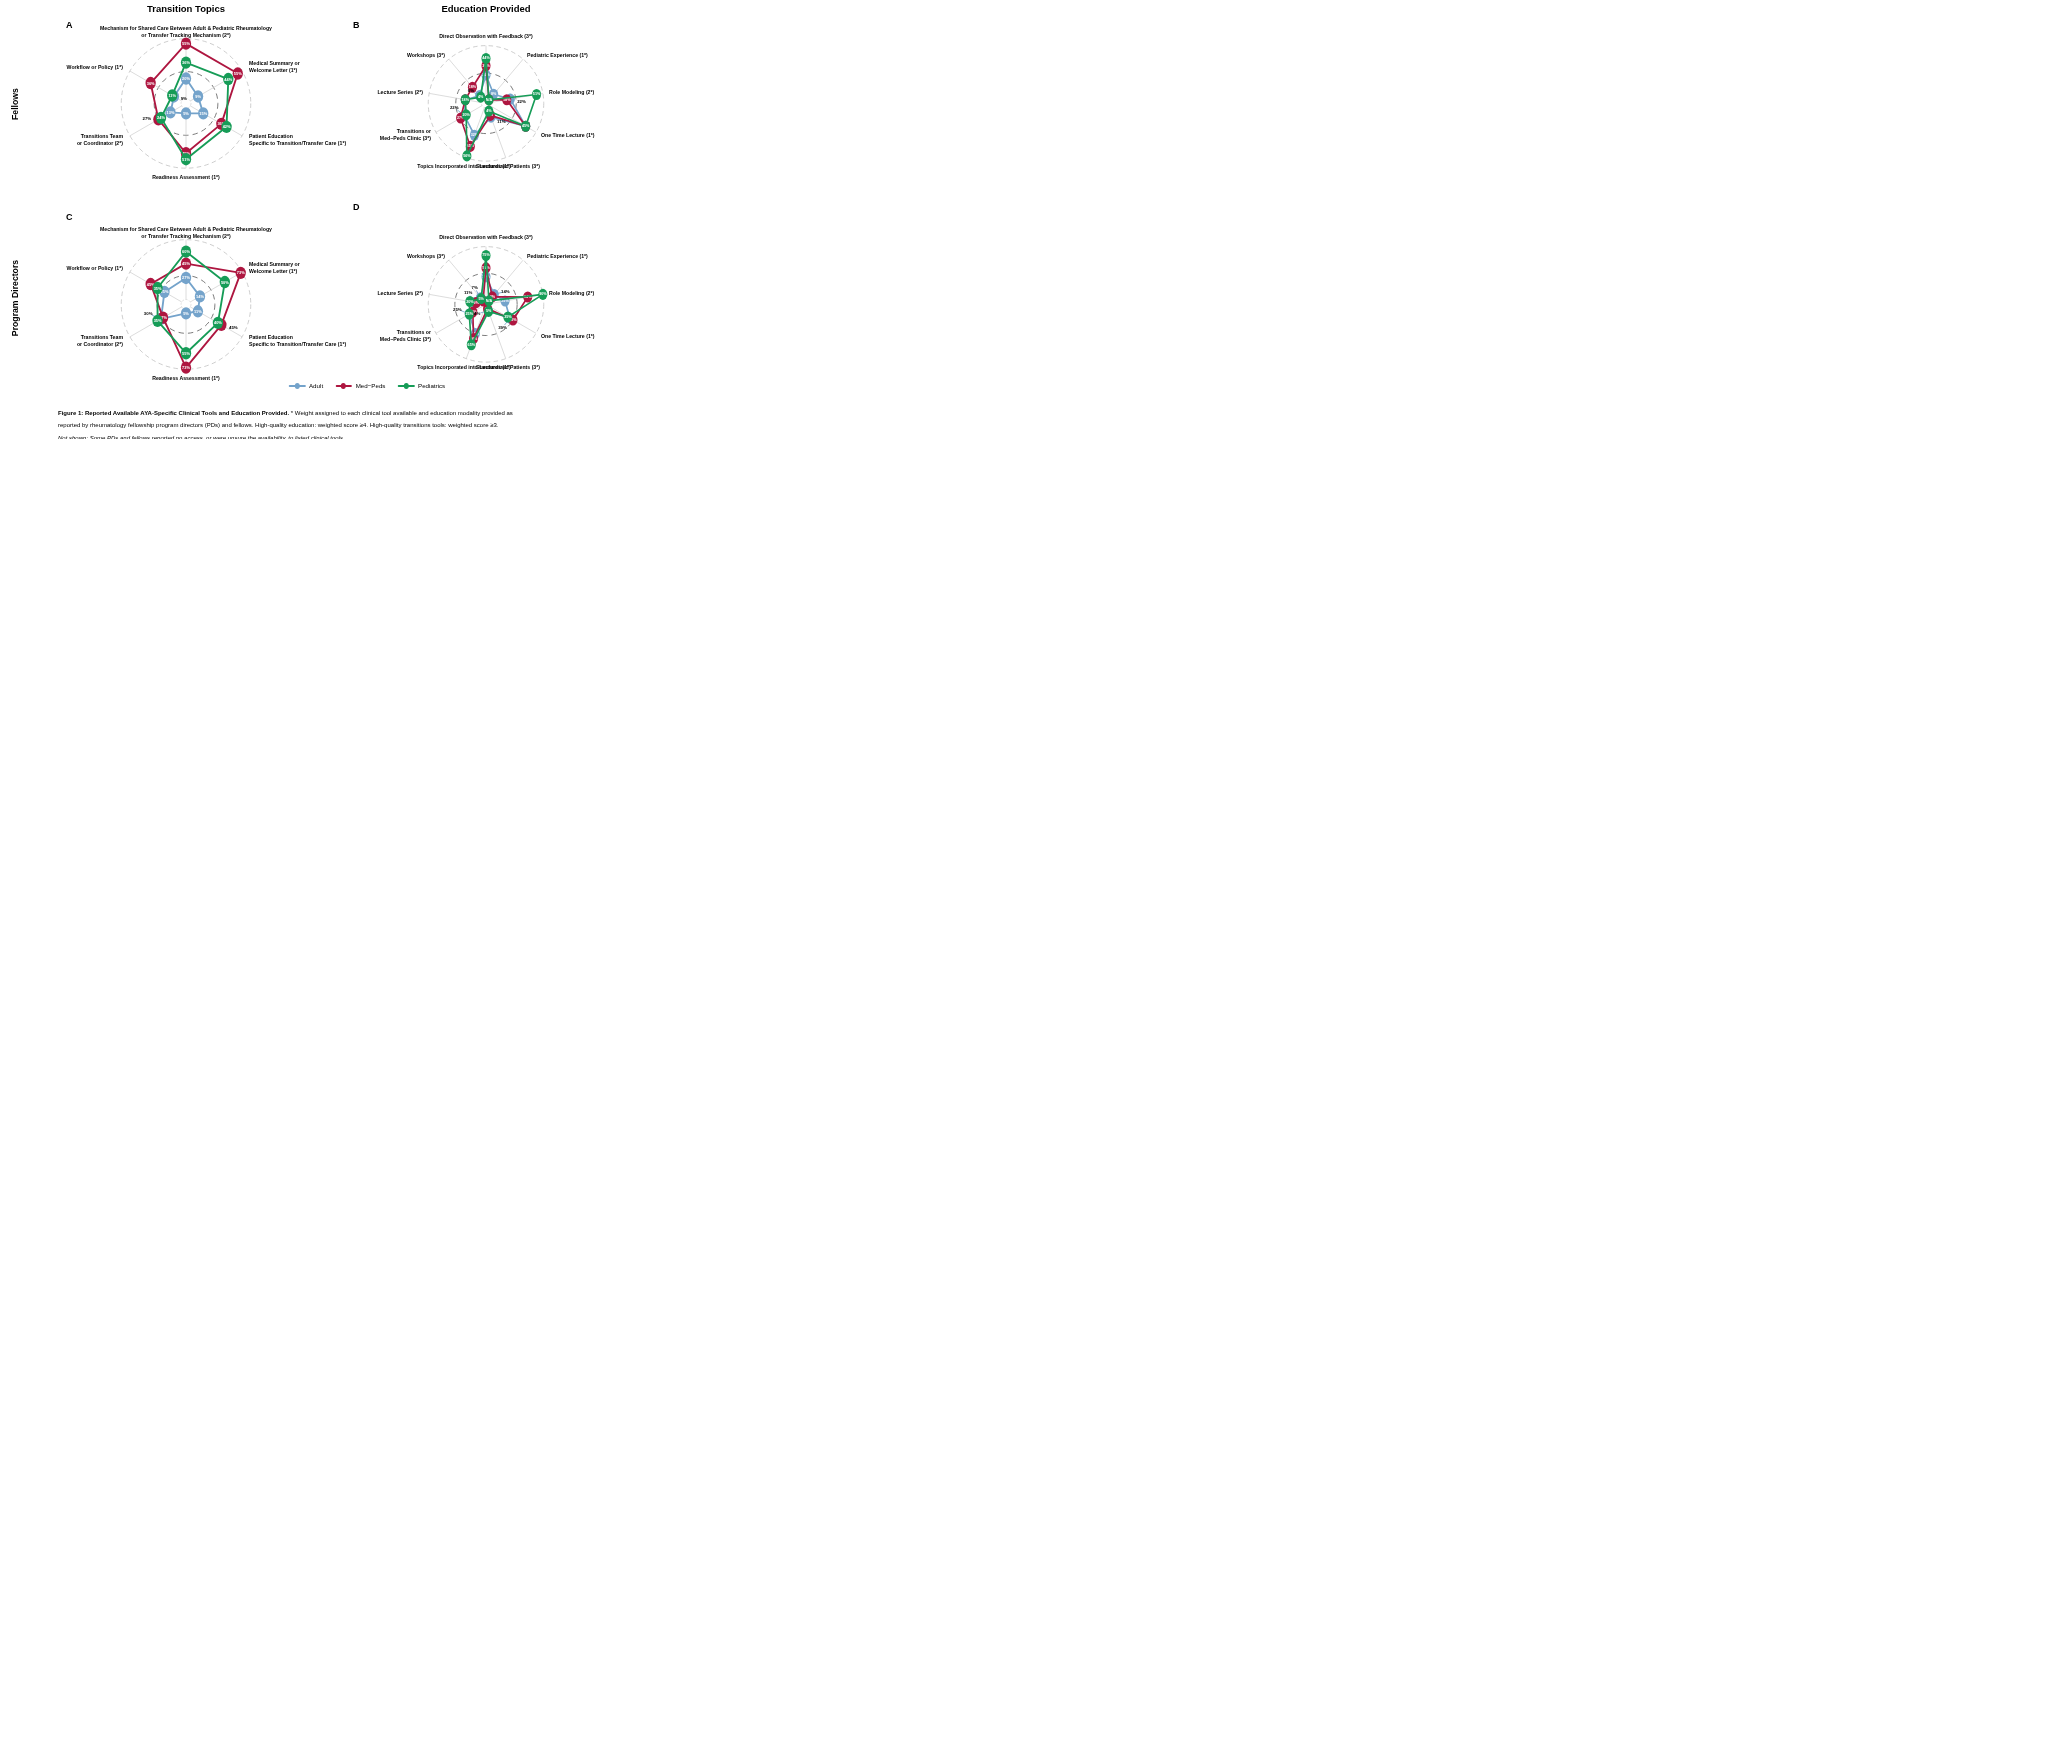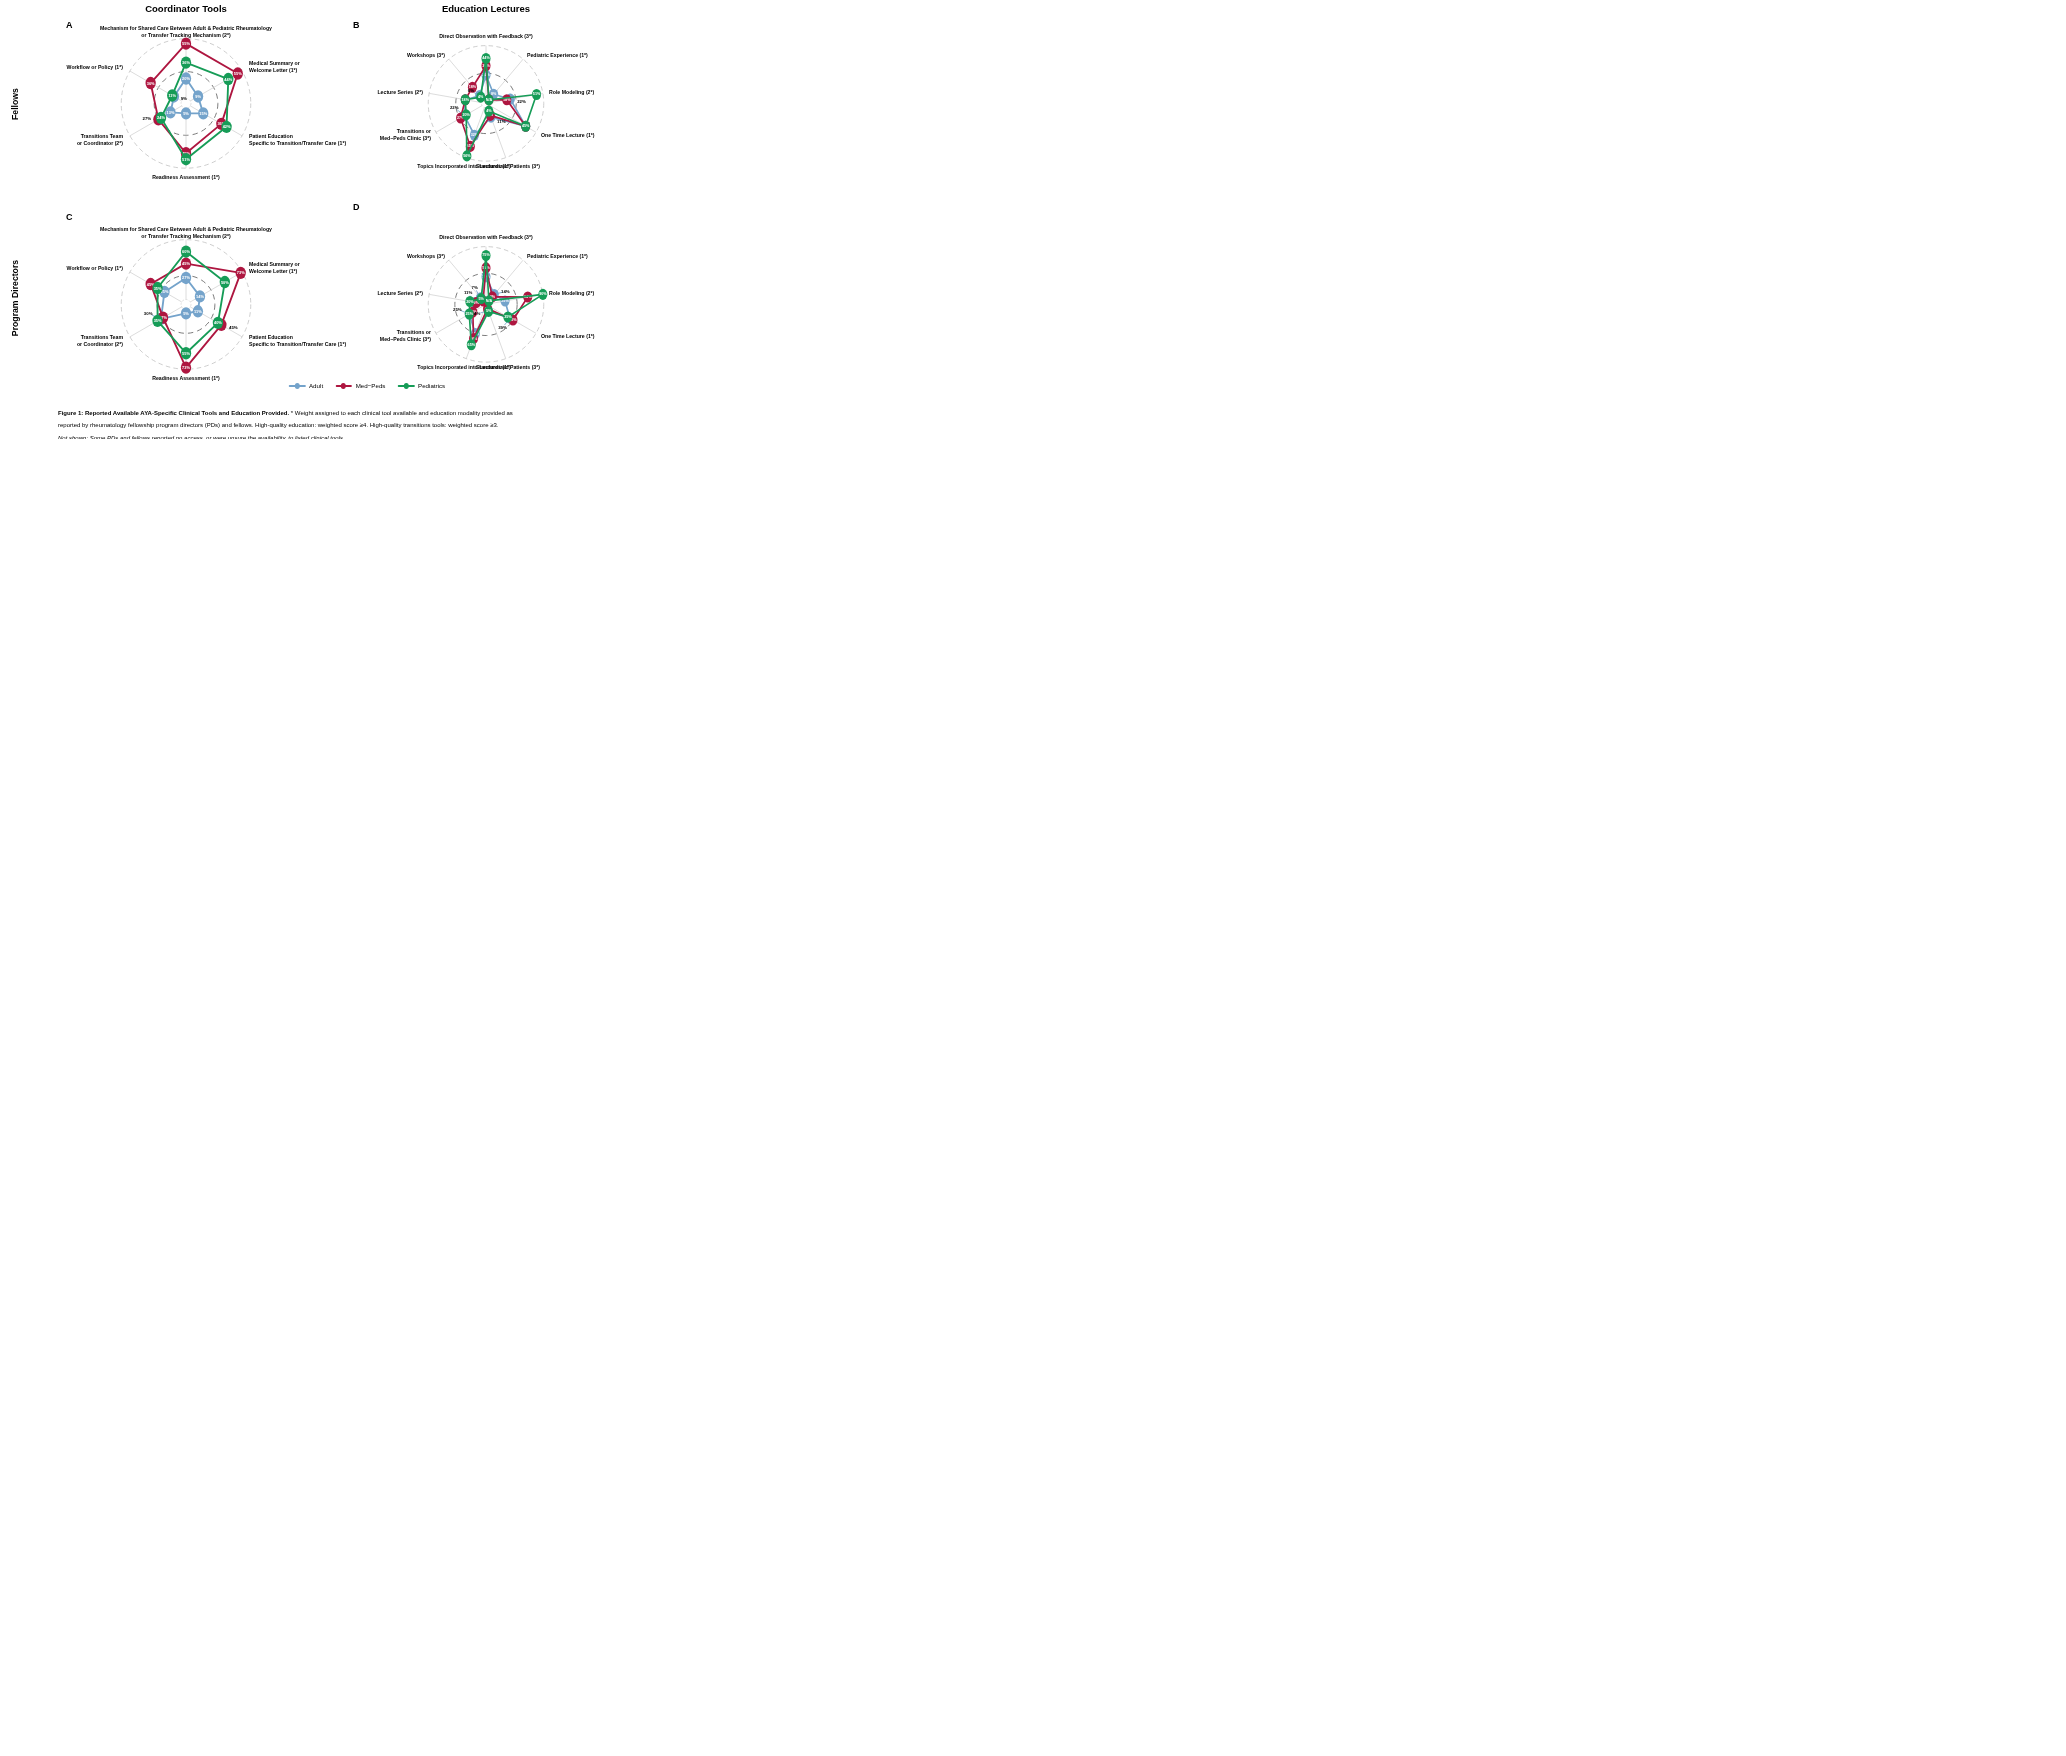--- a/index.html
+++ b/index.html
@@ -20,22 +20,22 @@
   .leg-label{font-size:6.2px;color:#000;}
   #caption{position:absolute;color:#000;font-size:6px;line-height:12.4px;}
   #caption .cap-line{white-space:nowrap;}
   .italic{font-style:italic;}
   .bold{font-weight:bold;}
 </style>
 </head>
 <body>
 
 <div id="figure">
-  <div class="col-title" style="left:186px;">Coordinator Tools</div>
-  <div class="col-title" style="left:486px;">Education Lectures</div>
+  <div class="col-title" style="left:186px;">Transition Topics</div>
+  <div class="col-title" style="left:486px;">Education Provided</div>
 
   <div class="row-label" style="left:14.5px;top:104px;">Fellows</div>
   <div class="row-label" style="left:14.5px;top:298px;">Program Directors</div>
 
   <div class="panel-letter" style="left:66px;top:20px;">A</div>
   <div class="panel-letter" style="left:353px;top:20px;">B</div>
   <div class="panel-letter" style="left:66px;top:212px;">C</div>
   <div class="panel-letter" style="left:353px;top:202px;">D</div>
 
   <div class="chart" id="chart-A" style="left: 58px; top: 23px; width: 256px; height: 165px;">

